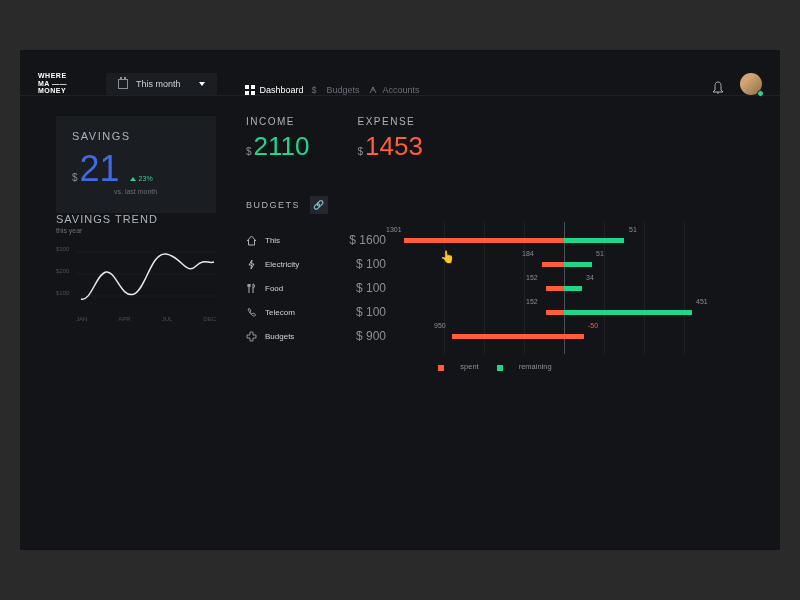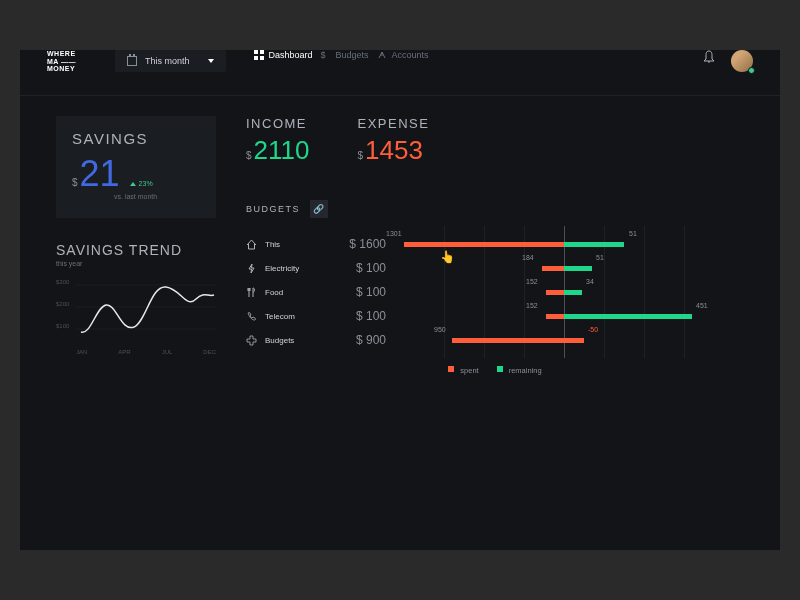--- a/index.html
+++ b/index.html
@@ -1,53 +1,53 @@
 <!DOCTYPE html>
 <html><head>
 <meta charset="utf-8">
 <style>
 *{margin:0;padding:0;box-sizing:border-box;font-family:-apple-system,BlinkMacSystemFont,sans-serif}
 body{background:#2a2a2a;display:flex;align-items:center;justify-content:center;min-height:100vh}
 .app{width:760px;height:500px;background:#121418;color:#cfd3d8;position:relative;overflow:hidden}
-.header{height:46px;display:flex;align-items:flex-start;padding:0 27px;border-bottom:1px solid #1e2126}
+.header{height:46px;display:flex;align-items:flex-end;padding:0 18px;border-bottom:1px solid #1e2126}
 .logo{font-size:7px;font-weight:700;letter-spacing:0.5px;line-height:1.1;color:#fff;width:40px}
 .period-select{margin-left:28px;display:flex;align-items:center;gap:8px;background:#1a1d22;padding:6px 12px;font-size:9px;cursor:pointer;border-radius:2px}
 .period-select .cal{width:10px;height:10px;border:1px solid #8a8f97;position:relative}
 .period-select .cal::before{content:"";position:absolute;top:-3px;left:1px;width:2px;height:2px;background:#8a8f97}
 .period-select .cal::after{content:"";position:absolute;top:-3px;right:1px;width:2px;height:2px;background:#8a8f97}
 .caret{width:0;height:0;border-left:3px solid transparent;border-right:3px solid transparent;border-top:4px solid #fff;margin-left:10px}
 .nav{margin-left:28px;display:flex;gap:8px;font-size:9px}
 .nav-item{display:flex;align-items:center;gap:5px;color:#6a6f78;cursor:pointer}
 .nav-item.active{color:#fff}
 .nav-icon{width:10px;height:10px;display:inline-block}
 .spacer{flex:1}
 .bell{width:12px;height:14px;cursor:pointer;position:relative;margin-right:16px}
 .bell svg{width:100%;height:100%}
 .avatar{width:22px;height:22px;border-radius:50%;background:linear-gradient(135deg,#d4a574 30%,#8b6f47 100%);cursor:pointer;position:relative}
 .avatar::after{content:"";position:absolute;right:-2px;bottom:-2px;width:5px;height:5px;border-radius:50%;background:#3fcb90;border:1px solid #121418}
 .main{padding:20px 36px;display:flex;gap:30px}
 .left{width:160px}
 .savings-card{background:#1a1d22;padding:14px 16px 18px}
-.card-label{font-size:15px;letter-spacing:1.5px;color:#aeb3bb}
+.card-label{font-size:11px;letter-spacing:1.5px;color:#aeb3bb}
 .savings-val{display:flex;align-items:baseline;margin-top:6px}
 .savings-val .dol{font-size:10px;color:#8a8f97;margin-right:2px}
 .savings-val .num{font-size:36px;color:#4169e1;font-weight:300}
 .savings-delta{display:inline-block;margin-left:10px;font-size:7px;color:#3fcb90}
 .savings-delta .tri{display:inline-block;width:0;height:0;border-left:3px solid transparent;border-right:3px solid transparent;border-bottom:4px solid #3fcb90;margin-right:3px}
 .savings-sub{font-size:7px;color:#6a6f78;margin-left:42px;margin-top:-2px}
 .deposit-btn{margin-top:18px;border:1px solid #4169e1;color:#cfd3d8;background:transparent;padding:7px 16px;font-size:8.5px;cursor:pointer}
-.trend-label{margin-top:24px;font-size:14px;letter-spacing:1px;color:#aeb3bb}
+.trend-label{font-size:11px;letter-spacing:1px;color:#aeb3bb}
 .trend-sub{font-size:7px;color:#6a6f78;margin-top:2px}
 .trend-chart{margin-top:10px;position:relative;height:70px}
 .trend-chart svg{width:160px;height:70px}
 .trend-y{position:absolute;left:0;font-size:6px;color:#4a4f58}
 .trend-x{display:flex;justify-content:space-between;font-size:6px;color:#4a4f58;margin-top:2px;padding-left:20px}
 .right{flex:1}
 .top-stats{display:flex;gap:48px}
-.stat .lbl{font-size:13px;letter-spacing:1.5px;color:#aeb3bb}
+.stat .lbl{font-size:10px;letter-spacing:1.5px;color:#aeb3bb}
 .stat .val{display:flex;align-items:baseline;margin-top:4px}
 .stat .dol{font-size:10px;color:#8a8f97;margin-right:2px}
 .stat .num{font-size:26px;font-weight:300}
 .income .num{color:#1fd68a}
 .expense .num{color:#ff5e3a}
 .budgets-hdr{margin-top:34px;display:flex;align-items:center;gap:10px}
 .budgets-hdr .ttl{font-size:9px;letter-spacing:1.5px;color:#aeb3bb}
 .link-icon{width:18px;height:18px;background:#24272d;display:flex;align-items:center;justify-content:center;cursor:pointer;font-size:9px;color:#8a8f97}
 .budget-table{margin-top:14px;display:flex;gap:18px}
 .budget-list{width:140px}
@@ -58,21 +58,21 @@
 .budget-chart{flex:1;position:relative}
 .axis{position:absolute;left:160px;top:-6px;bottom:-6px;width:1px;background:#4a4f58}
 .grid{position:absolute;top:-6px;bottom:-6px;width:1px;background:#1e2126}
 .bar-row{height:24px;display:flex;align-items:center;position:relative}
 .bar{height:5px;position:relative}
 .bar.spent{background:#ff5e3a}
 .bar.remain{background:#1fd68a}
 .bar.neg{background:#ff5e3a}
 .bar-lbl{font-size:7px;color:#8a8f97;position:absolute;top:-2px}
 .legend{margin-top:14px;display:flex;gap:18px;justify-content:center;font-size:7.5px;color:#8a8f97}
-.legend span{display:flex;align-items:flex-start;gap:6px}
+.legend span{display:flex;align-items:flex-end;gap:16px}
 .sq{width:6px;height:6px}
 .sq.sp{background:#ff5e3a}
 .sq.rm{background:#1fd68a}
 .cursor{position:absolute;left:420px;top:200px;font-size:12px;color:#fff;pointer-events:none}
 </style>
 </head>
 <body>
 
 <div class="app">
 

